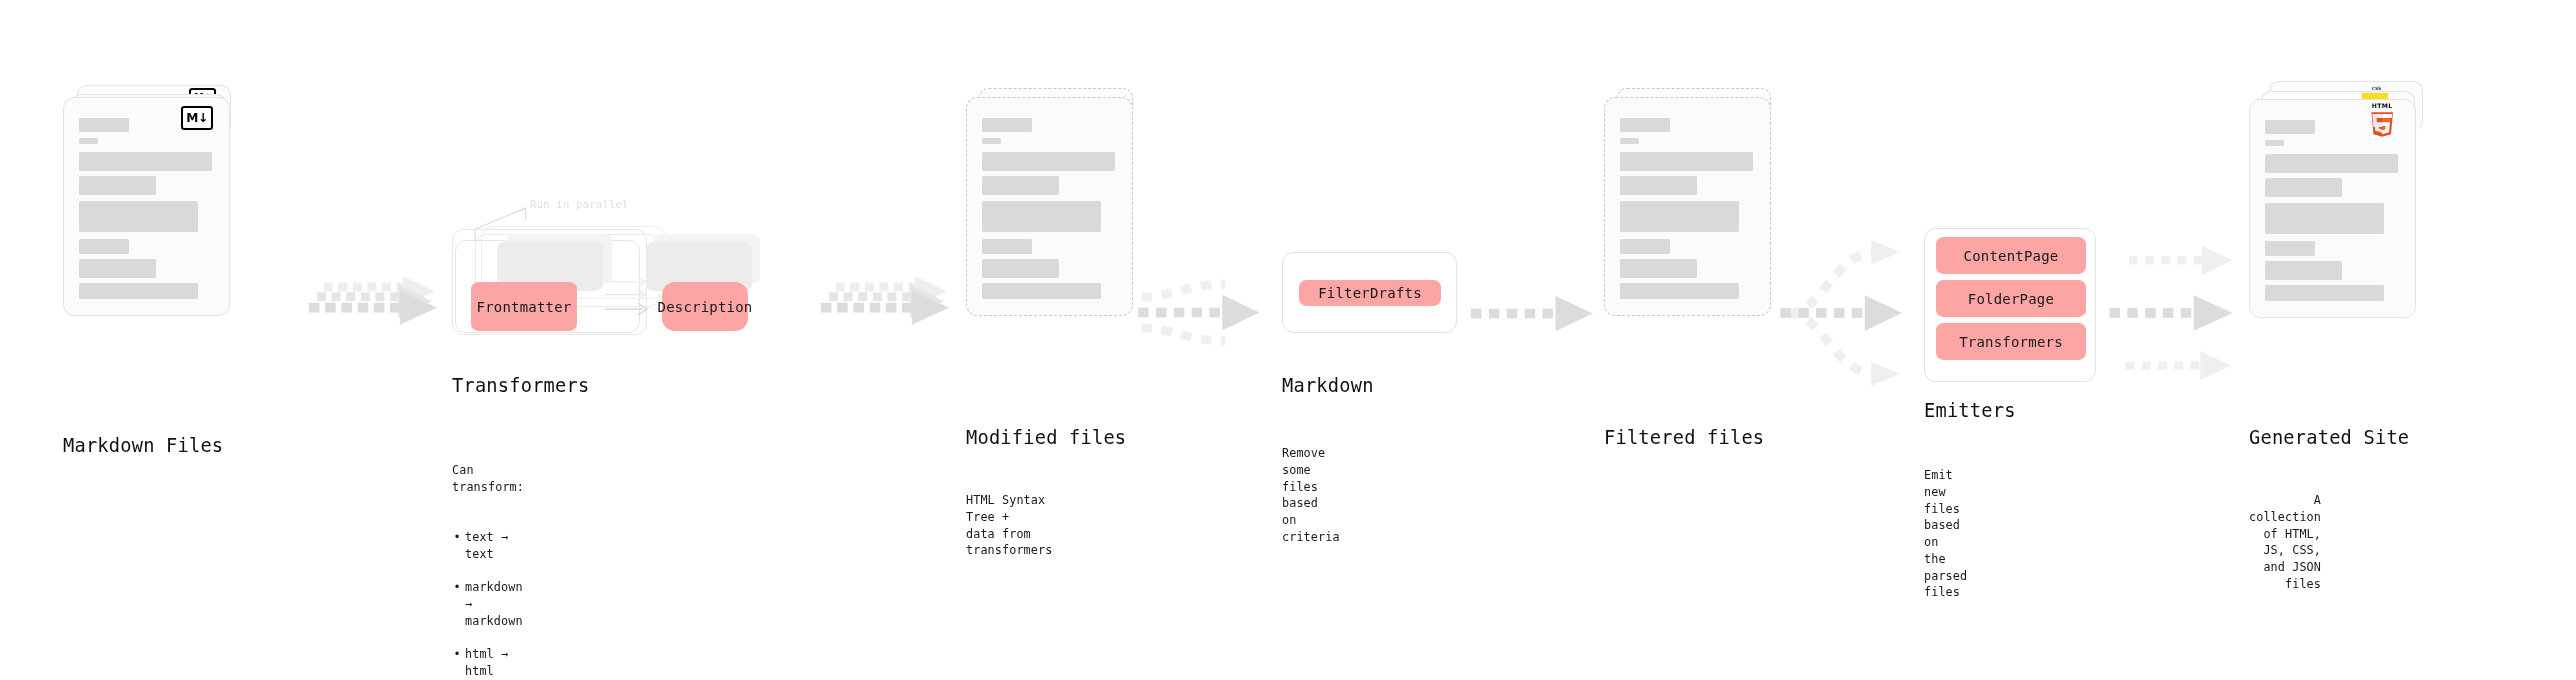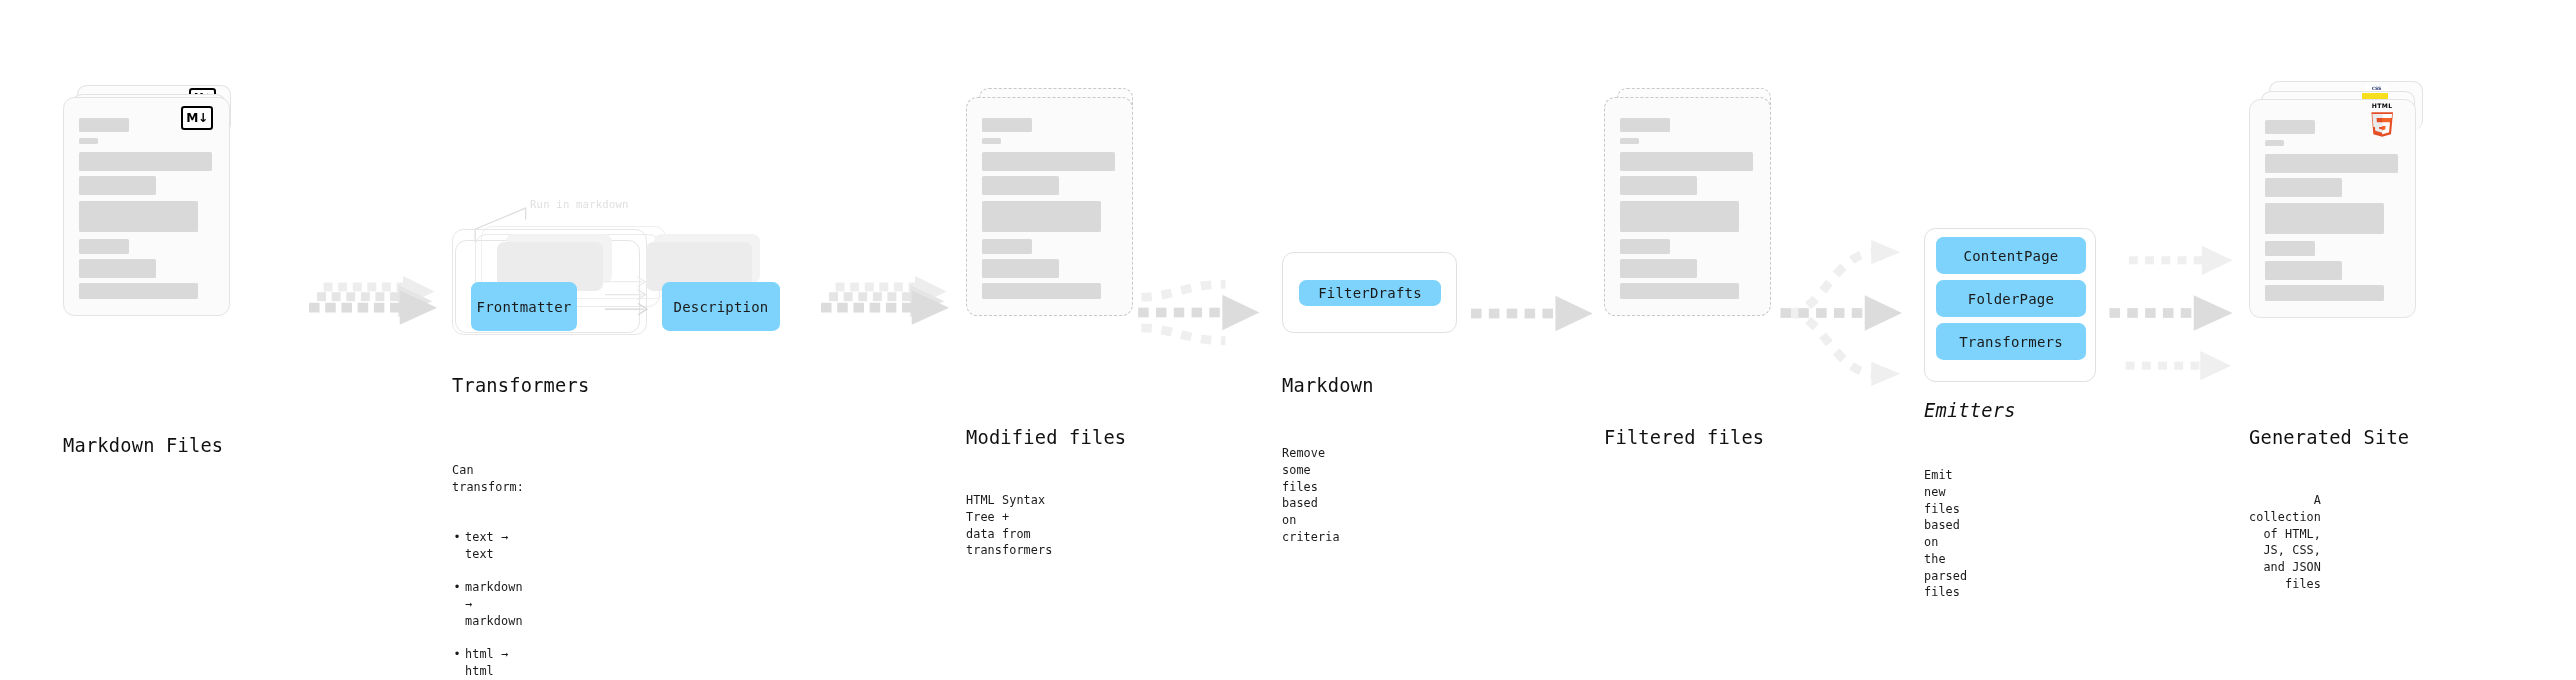--- a/index.html
+++ b/index.html
@@ -77,21 +77,21 @@
   
   .box{
     position:absolute;
     border:1.3px solid #e0e0e0;
     border-radius:11.4px;
     background:transparent;
     box-sizing:border-box;
   }
   .pill{
     position:absolute;
-    background:#7dd3fc;
+    background:#fca5a5;
     border-radius:7.3px;
     display:flex;align-items:center;justify-content:center;
     font-size:14px;
     color:#1a1a1a;
     white-space:nowrap;
     letter-spacing:0.2px;
   }
   .pill.ghost{background:#ececec;color:transparent;}
   .pill.ghost2{background:#f3f3f3;color:transparent;}
 
@@ -179,21 +179,21 @@
         <rect x="100" y="33" width="13" height="12"></rect>
       <path d="M112 18 L158 39 L112 60 Z"></path>
     </g>
   </svg>
 
   <div class="node">
 
     <svg style="left:475px;top:195px;width:98px;height:57px;" viewBox="0 0 120 70" width="98" height="57">
       <path d="M0 58 L0 42 L62 16 L62 30" fill="none" stroke="#dedede" stroke-width="1.6"></path>
     </svg>
-    <div class="parallel-label" style="left:530px;top:198px;">Run in markdown</div>
+    <div class="parallel-label" style="left:530px;top:198px;">Run in parallel</div>
 
     <div class="box" style="left:481px;top:226px;width:185px;height:73px;border-color:#efefef;"></div>
     <div class="box" style="left:475px;top:234px;width:185px;height:73px;border-color:#eaeaea;"></div>
     <div class="box" style="left:455px;top:240px;width:185px;height:93px;border-color:#e5e5e5;"></div>
 
     <div class="box" style="left:452px;top:229px;width:195px;height:106px;border-color:#e7e7e7;"></div>
 
     <div class="pill ghost2" style="left:506px;top:234px;width:106px;height:49px;"></div>
     <div class="pill ghost2" style="left:654px;top:234px;width:106px;height:49px;"></div>
     <div class="pill ghost" style="left:497px;top:242px;width:106px;height:49px;"></div>
@@ -204,21 +204,21 @@
         <path d="M0 8 L46 8" stroke="#ececec"></path>
           <path d="M40 2 L50 8 L40 14" stroke="#ececec"></path>
         <path d="M0 24 L46 24" stroke="#e6e6e6"></path>
           <path d="M40 18 L50 24 L40 30" stroke="#e6e6e6"></path>
         <path d="M0 42 L48 42" stroke="#d5d5d5"></path>
           <path d="M41 35 L52 42 L41 49" stroke="#d5d5d5"></path>
       </g>
     </svg>
 
     <div class="pill" style="left:471px;top:282px;width:106px;height:49px;">Frontmatter</div>
-    <div class="pill" style="left:662px;top:282px;width:118px;height:49px;">Description</div>
+    <div class="pill" style="left:662px;top:282px;width:86px;height:49px;border-radius:13px;">Description</div>
 
     <div class="title" style="left:452px;top:375px;">Transformers</div>
     <div class="subtitle" style="left:452px;top:410px;">
       <div>Can transform:</div>
       <ul>
         <li>text → text</li>
         <li>markdown → markdown</li>
         <li>html → html</li>
       </ul>
     </div>
@@ -337,21 +337,21 @@
       <rect x="88" y="89" width="13" height="12"></rect>
       <path d="M104 73 L150 95 L104 117 Z"></path>
     </g>
   </svg>
 
   <div class="node">
     <div class="box" style="left:1924px;top:228px;width:172px;height:154px;"></div>
     <div class="pill" style="left:1936px;top:237px;width:150px;height:37px;">ContentPage</div>
     <div class="pill" style="left:1936px;top:280px;width:150px;height:37px;">FolderPage</div>
     <div class="pill" style="left:1936px;top:323px;width:150px;height:37px;">Transformers</div>
-    <div class="title" style="left:1924px;top:400px;font-style:italic;">Emitters</div>
+    <div class="title" style="left:1924px;top:400px;">Emitters</div>
     <div class="subtitle" style="left:1924px;top:432px;">Emit new files based on
 the parsed files</div>
   </div>
 
   <svg style="left:2109px;top:236px;width:163px;height:154px;" viewBox="0 0 200 190" width="163" height="154">
     <g fill="#efefef">
       <rect x="24" y="25" width="11" height="10"></rect>
         <rect x="44" y="25" width="11" height="10"></rect>
       <rect x="64" y="25" width="11" height="10"></rect>
         <rect x="84" y="25" width="11" height="10"></rect>

